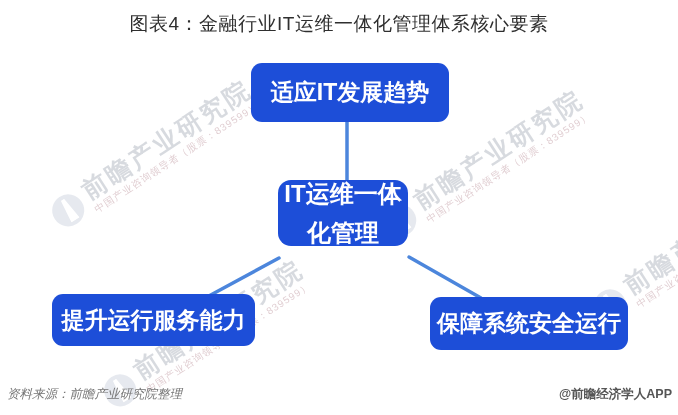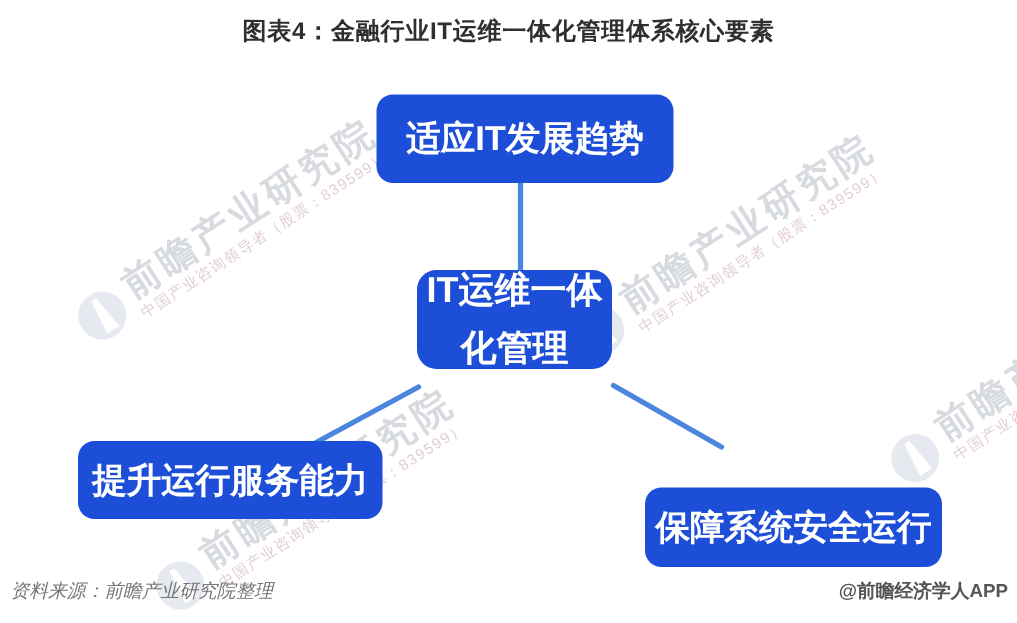--- a/index.html
+++ b/index.html
@@ -5,21 +5,21 @@
   html,body { margin:0; padding:0; background:#ffffff; }
   .stage {
     position:relative; width:678px; height:415px; overflow:hidden;
     background:#ffffff;
     font-family:"Liberation Sans","DejaVu Sans",sans-serif;
   }
 
   
   .chart-title {
     position:absolute; top:11px; left:0; width:100%;
-    text-align:center; font-size:16px; font-weight:bold; color:#2f2f2f;
+    text-align:center; font-size:19px; font-weight:normal; color:#2f2f2f;
     letter-spacing:0.5px;
   }
   .source-note {
     position:absolute; left:7px; top:386px;
     font-size:12.5px; font-style:italic; color:#767676;font-family:Liberation Mono, monospace;
   }
   .credit-note {
     position:absolute; right:6px; top:386px;
     font-size:12.5px; color:#555555;font-weight:bold;
   }
@@ -58,21 +58,21 @@
   
   .node {
     position:absolute; z-index:2;
     background:#1d4ed8; color:#ffffff; font-weight:bold;
     border-radius:11px; text-align:center;
     display:flex; flex-direction:column; align-items:center; justify-content:center;
   }
   .node-top    { left:251px; top:63px;  width:198px; height:59px; font-size:23px; }
   .node-center { left:278px; top:180px; width:130px; height:66px; font-size:24px; line-height:39px; border-radius:13px; }
   .node-bl     { left:52px;  top:294px; width:203px; height:52px; font-size:23px; }
-  .node-br     { left:430px; top:297px; width:198px; height:53px; font-size:23px;margin-top:28px; }
+  .node-br     { left:430px; top:297px; width:198px; height:53px; font-size:23px; }
 </style>
 </head>
 <body>
 
 <div class="stage">
 
   <div class="wm wm-a">
     <div class="wm-circle">
         <div class="wm-beam"></div>
       </div>

